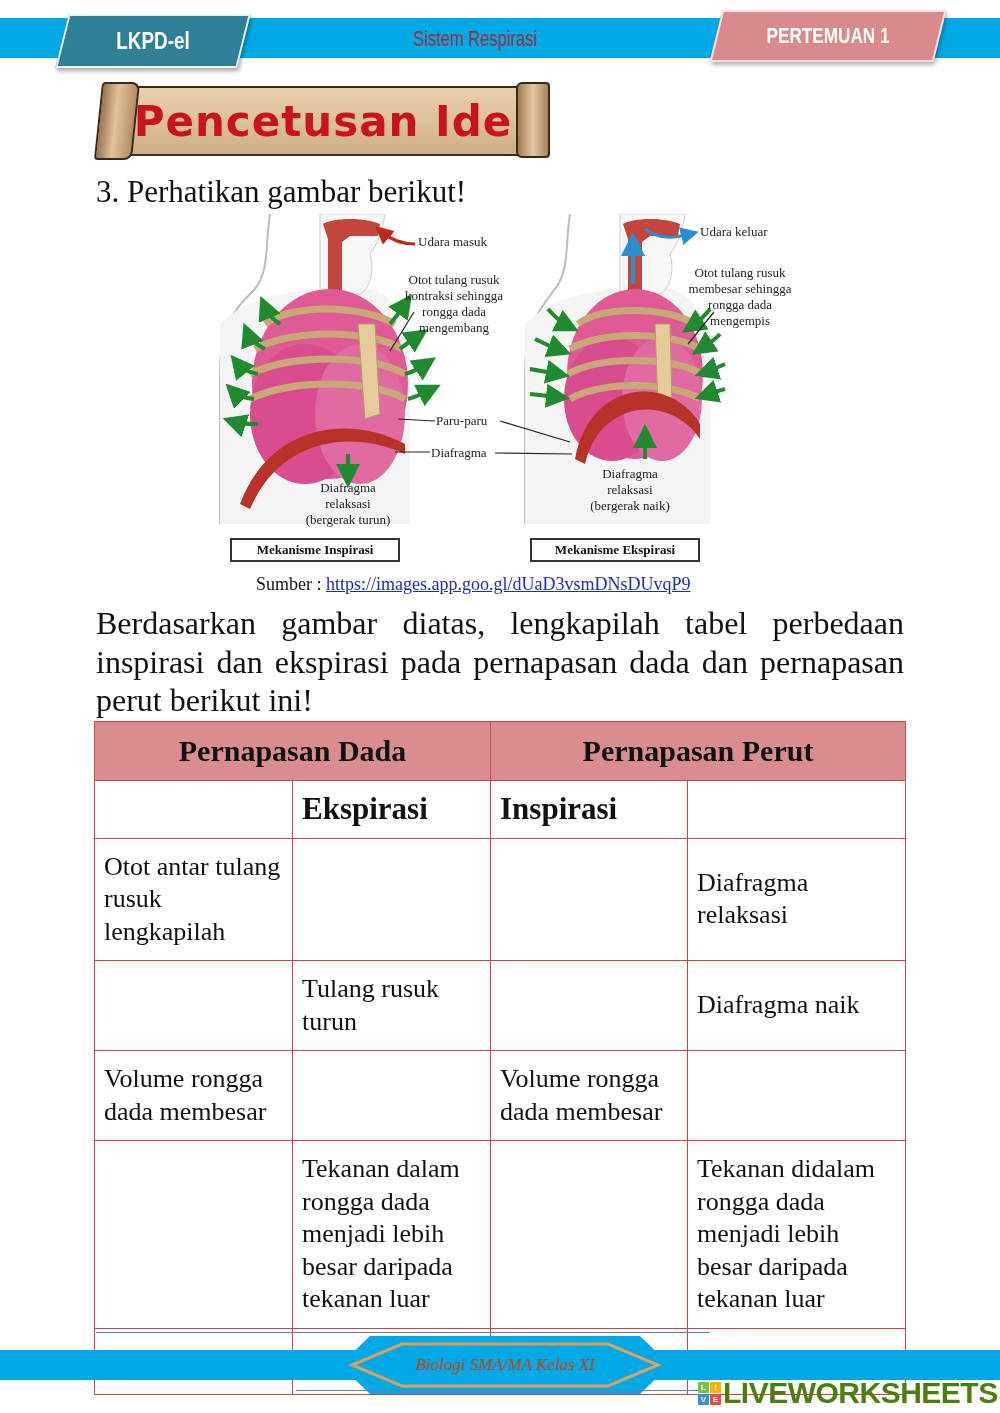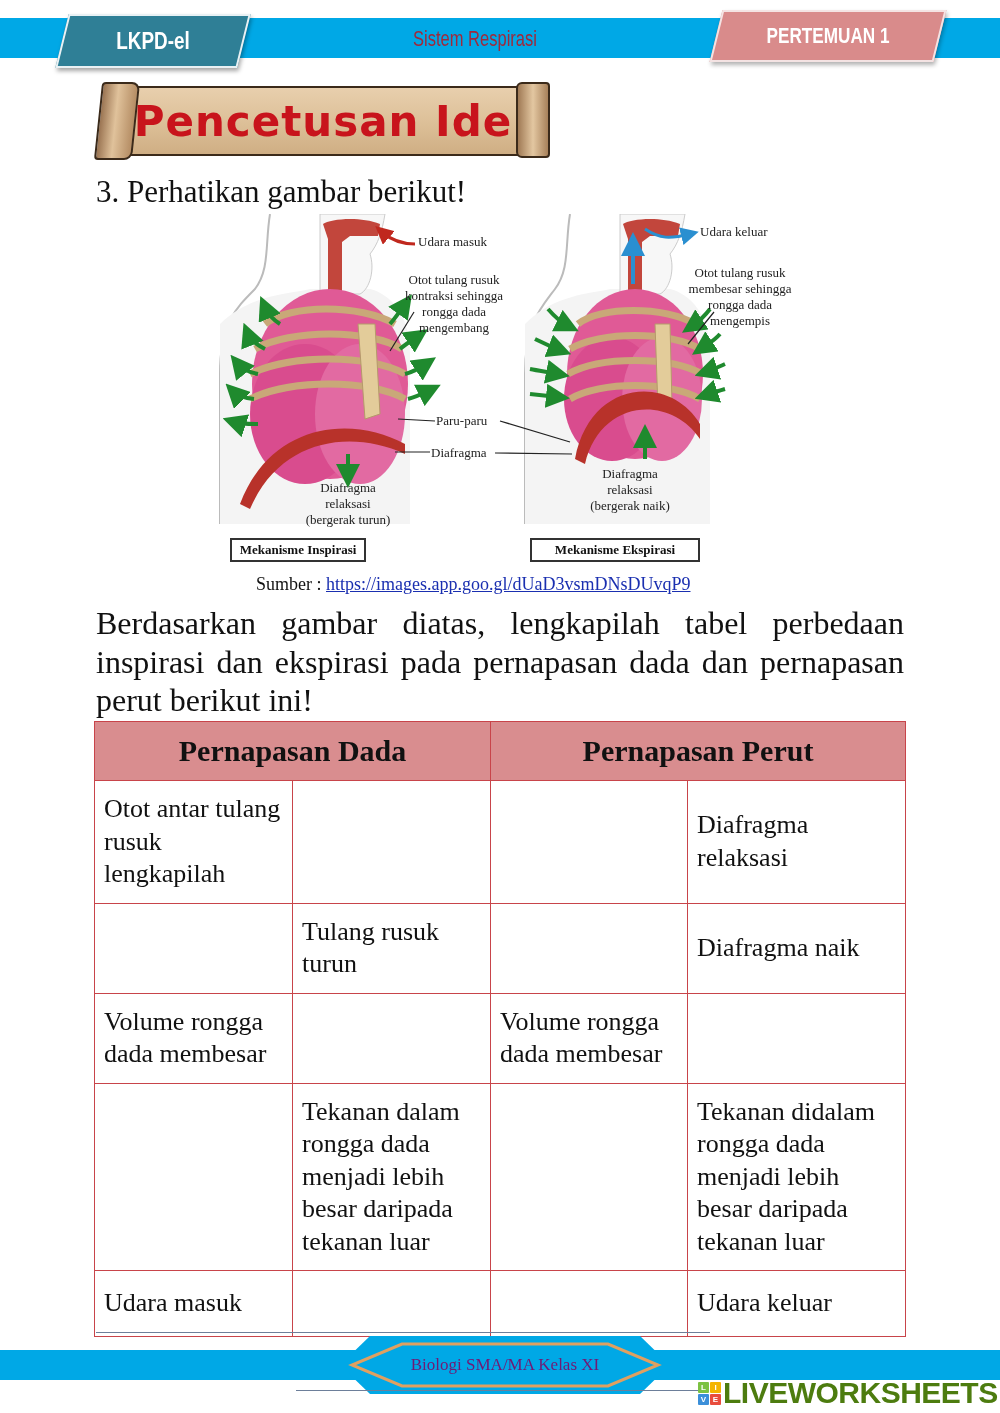--- a/index.html
+++ b/index.html
@@ -94,21 +94,21 @@
   .r4 td { height: 166px; }
   .r5 td { height: 66px; }
 
   
   .foot-line-top { position: absolute; left: 96px; top: 1332px; width: 614px; height: 1px; background: #6d7f9a; }
   .foot-band { position: absolute; left: 0; top: 1350px; width: 1000px; height: 30px; background: #00a8e6; }
   .foot-badge { position: absolute; left: 340px; top: 1336px; width: 330px; height: 58px; }
   .foot-badge-text {
     position: absolute; left: 340px; top: 1336px; width: 330px; height: 58px;
     display: flex; align-items: center; justify-content: center;
-    color: #701a75; font-size: 17px; font-family: "Liberation Serif", serif;
+    color: #c2410c; font-style: italic; font-size: 17px; font-family: "Liberation Serif", serif;
   }
   .foot-line-bottom { position: absolute; left: 296px; top: 1390px; width: 404px; height: 1px; background: #6d7f9a; }
   .lw { position: absolute; left: 698px; top: 1376px; height: 34px; display: flex; align-items: center; }
   .lw-logo { display: grid; grid-template-columns: 11px 11px; grid-template-rows: 11px 11px; gap: 1px; margin-right: 2px; }
   .lw-logo span { display: flex; align-items: center; justify-content: center; font-size: 8px; font-weight: bold; color: #fff; font-family: "Liberation Sans", sans-serif; border-radius: 1px; }
   .lw-text { color: #4d7c0f; font-family: "Liberation Sans", sans-serif; font-weight: bold; font-size: 30px; letter-spacing: -0.5px; }
 </style>
 </head>
 <body>
 
@@ -231,21 +231,21 @@
     <div>rongga dada</div>
     <div>mengembang</div>
   </div>
   <div class="dlabel" style="left:226px; top:199px;">Paru-paru</div>
   <div class="dlabel" style="left:221px; top:231px;">Diafragma</div>
   <div class="dlabel" style="left:78px; top:266px; width:120px;">
     <div>Diafragma</div>
     <div>relaksasi</div>
     <div>(bergerak turun)</div>
   </div>
-  <div class="caption-box" style="left:20px; top:324px; width:136px;">Mekanisme Inspirasi</div>
+  <div class="caption-box" style="left:20px; top:324px; width:170px;">Mekanisme Inspirasi</div>
 
   <div class="dlabel" style="left:490px; top:10px;">Udara keluar</div>
   <div class="dlabel" style="left:470px; top:51px; width:120px;">
     <div>Otot tulang rusuk</div>
     <div>membesar sehingga</div>
     <div>rongga dada</div>
     <div>mengempis</div>
   </div>
   <div class="dlabel" style="left:360px; top:252px; width:120px;">
     <div>Diafragma</div>
@@ -267,20 +267,26 @@
       <col style="width:198px">
       <col style="width:198px">
       <col style="width:197px">
       <col style="width:218px">
     </colgroup>
   <tbody>
       <tr>
     <th colspan="2">Pernapasan Dada</th>
     <th colspan="2">Pernapasan Perut</th>
   </tr>
+  <tr class="sub">
+    <td></td>
+    <td>Ekspirasi</td>
+    <td>Inspirasi</td>
+    <td></td>
+  </tr>
   <tr class="r1">
     <td>Otot antar tulang rusuk lengkapilah</td>
     <td></td>
     <td></td>
     <td>Diafragma relaksasi</td>
   </tr>
   <tr class="r2">
     <td></td>
     <td>Tulang rusuk turun</td>
     <td></td>

